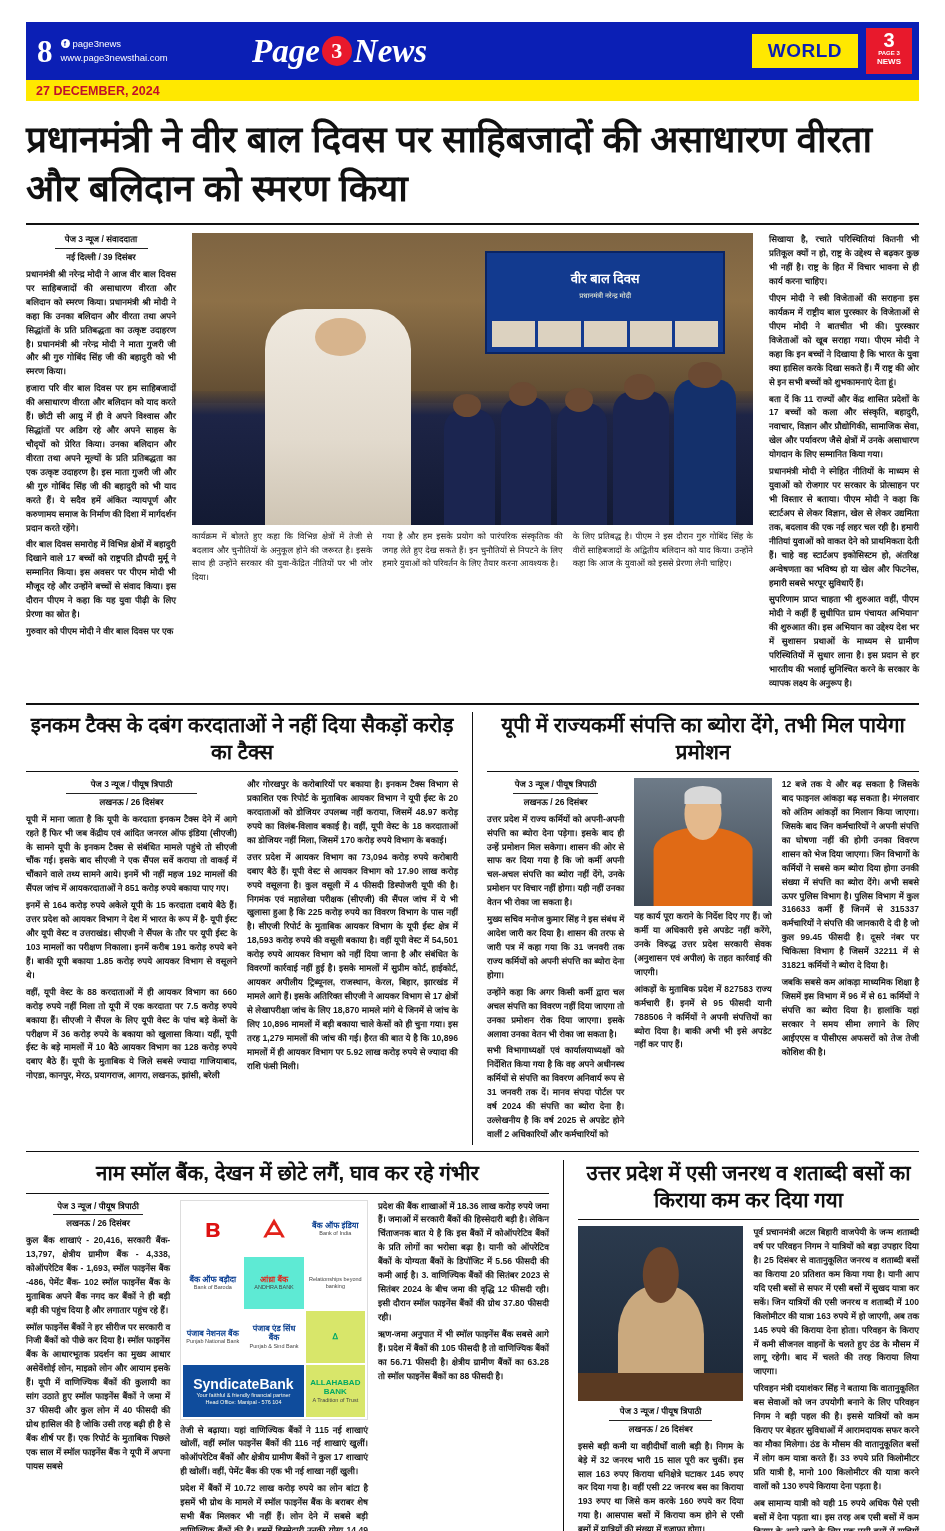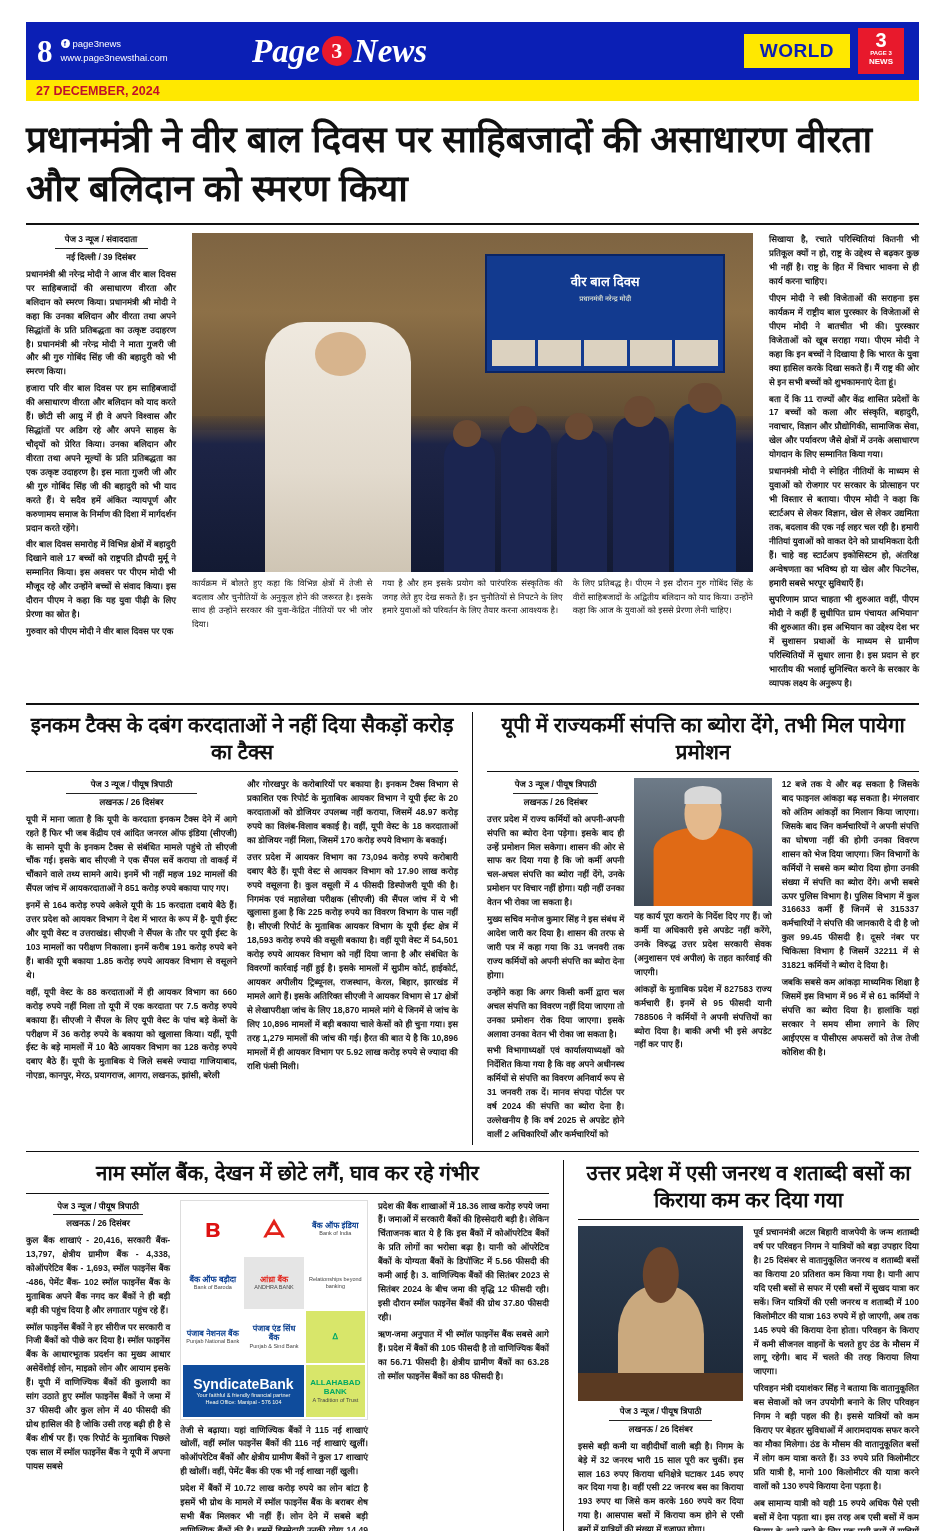--- a/index.html
+++ b/index.html
@@ -88,21 +88,21 @@
     text-align: center;
     font-size: 22px;
     font-style: normal;
     margin: 0 2px;
   }
   .mh-right {
     width: 215px;
     display: flex;
     align-items: center;
     justify-content: flex-end;
-    padding-right: 14px;
+    padding-right: 6px;
     gap: 8px;
   }
   .world-badge {
     background: #ffe800;
     color: #0b1fb5;
     font-size: 19px;
     font-weight: bold;
     padding: 6px 16px;
     letter-spacing: 0.5px;
   }
@@ -175,21 +175,21 @@
   
   .top-story {
     margin: 8px 26px 0 26px;
     display: flex;
     gap: 16px;
   }
   .ts-col { width: 150px; }
   .ts-photo-wrap { flex: 1; }
   .ts-photo {
     width: 100%;
-    height: 339px;
+    height: 292px;
     position: relative;
     overflow: hidden;
     background: linear-gradient(180deg,#2b2118 0%,#4a3a29 28%,#6b563c 60%,#3b2f22 100%);
   }
   .ts-caption {
     font-size: 8.4px;
     line-height: 1.6;
     text-align: justify;
     margin-top: 5px;
     display: flex;
@@ -311,21 +311,21 @@
   .bm {
     display: flex; align-items: center; justify-content: center;
     font-size: 8px; text-align: center; font-weight: bold;
     box-sizing: border-box; padding: 2px; line-height: 1.15;
     overflow: hidden;
   }
   .bm.b1 { background:#fff; color:#d11; font-size: 26px; }
   .bm.b2 { background:#fff; color:#e2231a; font-size: 24px; }
   .bm.b3 { background:#fff; color:#0b3f8f; }
   .bm.b4 { background:#fff; color:#0a3d91; }
-  .bm.b5 { background:#e5e5e5; color:#e2231a; }
+  .bm.b5 { background:#5eead4; color:#e2231a; }
   .bm.b6 { background:#fff; color:#111; }
   .bm.b7 { background:#fff; color:#0b3f8f; }
   .bm.b8 { background:#0f4c9c; color:#fff; }
   .bm.b9 { background:#d8e66a; color:#0a6; }
   .bm .sub { display:block; font-size:5.5px; font-weight:normal; color:#444; }
 
   
   .bus-photo {
     width: 100%; height: 175px;
     background: linear-gradient(180deg,#2b3a4d 0%,#1c2838 100%);

